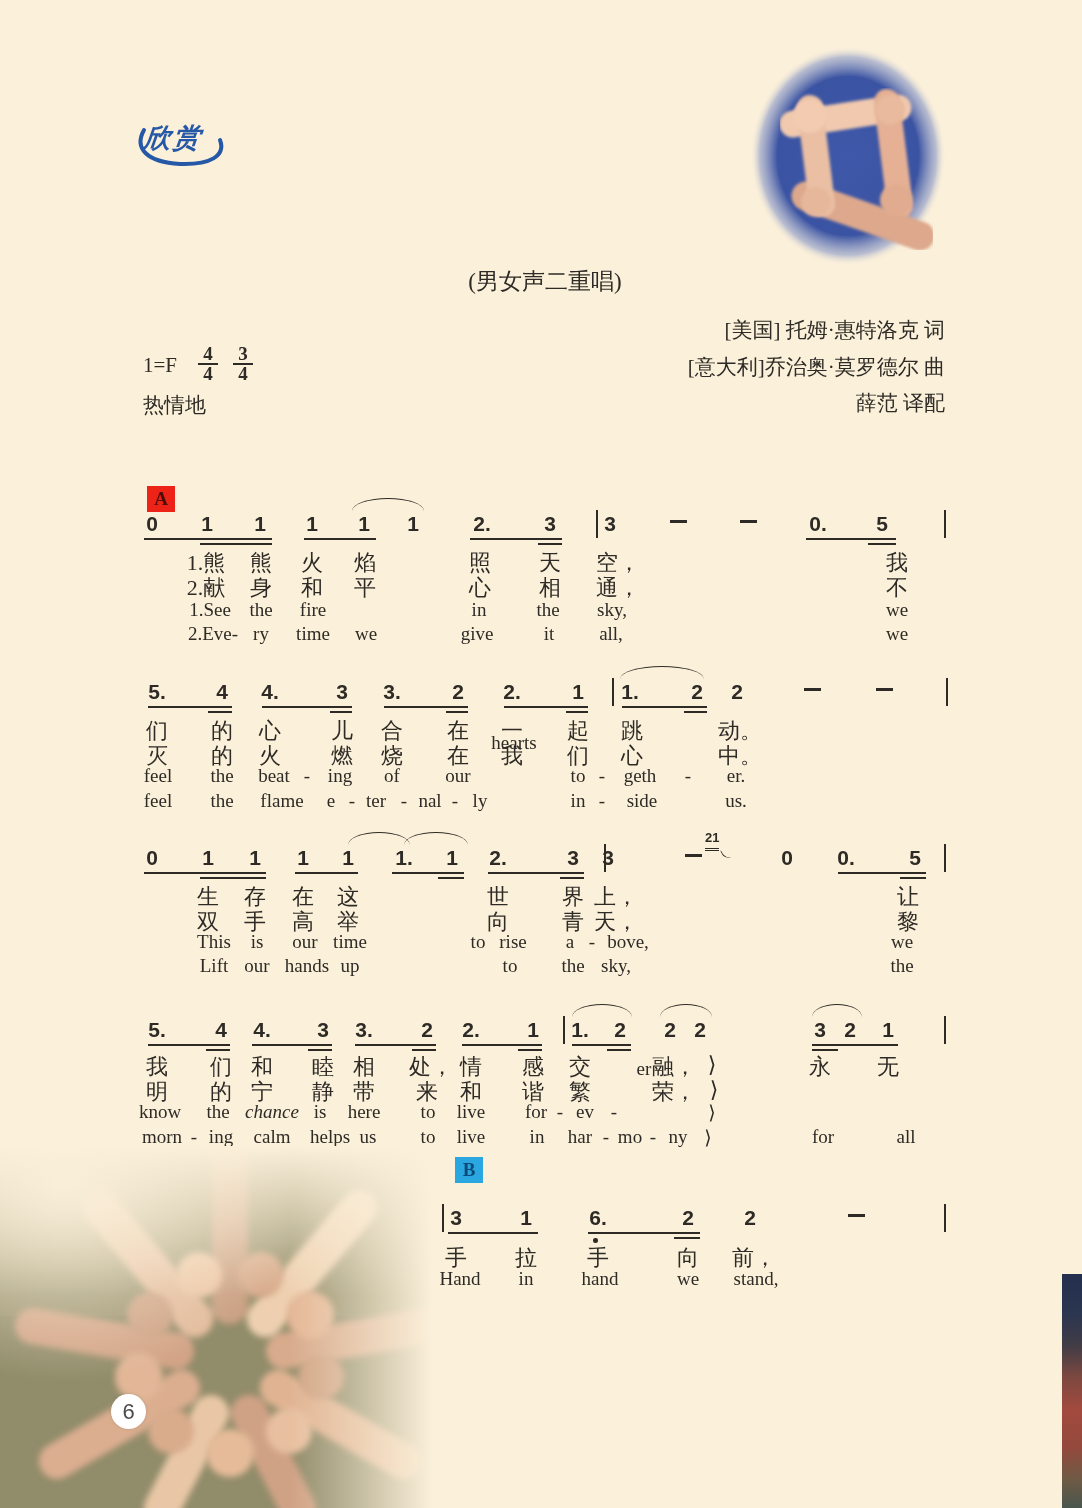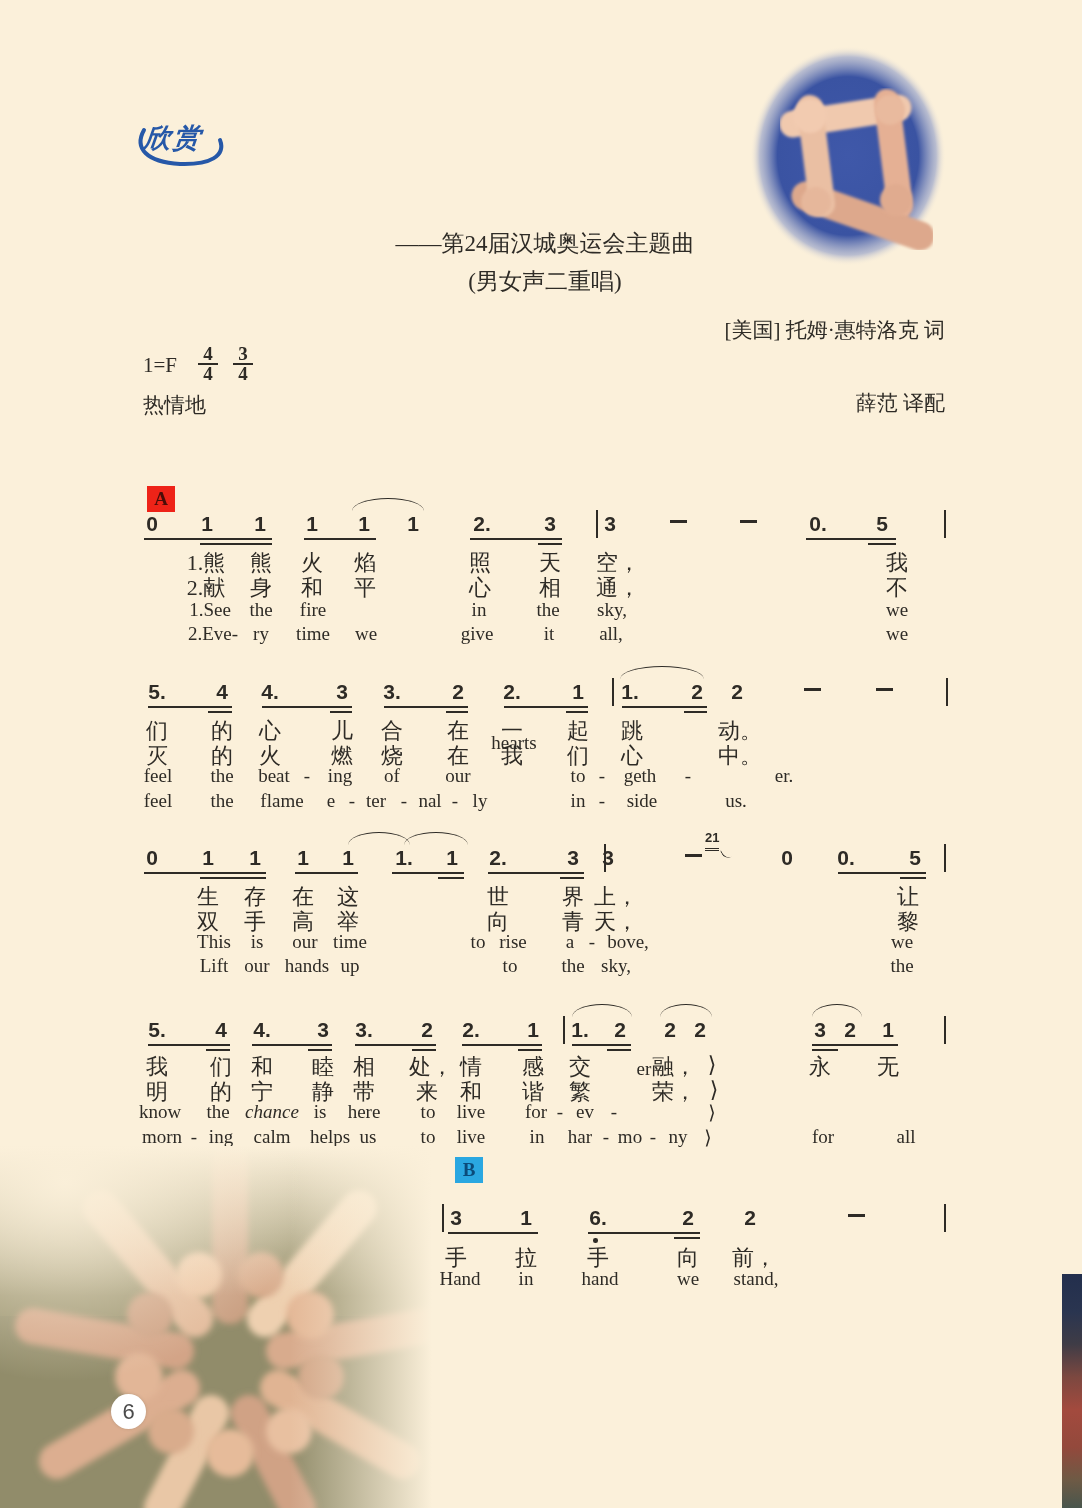--- a/index.html
+++ b/index.html
@@ -59,21 +59,20 @@
 
 <div class="page">
 
   <div class="badge">
     <svg width="100" height="70" viewBox="0 0 100 70">
       <path d="M14,18 C4,36 16,50 50,52 C80,53 96,44 90,28" fill="none" stroke="#2658a8" stroke-width="4" stroke-linecap="round"></path>
     </svg>
     <span class="txt">欣赏</span>
   </div>
 
-  <div class="subtitle">——第24届汉城奥运会主题曲</div>
   <div class="voicing">(男女声二重唱)</div>
 
   <div class="oval-photo">
     <svg width="200" height="228" viewBox="0 0 200 228">
       <defs>
         <radialGradient id="bgblue" cx="50%" cy="50%" r="50%">
           <stop offset="0%" stop-color="#3f58a9"></stop>
           <stop offset="72%" stop-color="#3a53a2"></stop>
           <stop offset="90%" stop-color="#8c9ac8" stop-opacity="0.6"></stop>
           <stop offset="100%" stop-color="#fbf0da" stop-opacity="0"></stop>
@@ -92,20 +91,21 @@
       <g filter="url(#softb)">
         <circle cx="62" cy="72" r="17" fill="#f2cbb0"></circle>
         <circle cx="142" cy="66" r="15" fill="#e9ba9e"></circle>
         <circle cx="148" cy="156" r="16" fill="#e0ab8f"></circle>
         <circle cx="68" cy="158" r="15" fill="#e6b79b"></circle>
       </g>
     </svg>
   </div>
 
   <div class="credit" style="top:316px">[美国] 托姆·惠特洛克 词</div>
+  <div class="credit" style="top:353px">[意大利]乔治奥·莫罗德尔 曲</div>
   <div class="credit" style="top:389px">薛范 译配</div>
 
   <div class="key-label">1=F</div>
   <div class="tsig" style="left:196px">
     <span>4</span>
     <span class="fbar"></span>
     <span>4</span>
   </div>
   <div class="tsig" style="left:231px">
     <span>3</span>
@@ -226,21 +226,21 @@
       <div class="lyr en" style="left: 274px; top: 765px;">beat</div>
       <div class="lyr en" style="left: 307px; top: 765px;">-</div>
       <div class="lyr en" style="left: 340px; top: 765px;">ing</div>
       <div class="lyr en" style="left: 392px; top: 765px;">of</div>
       <div class="lyr en" style="left: 458px; top: 765px;">our</div>
       <div class="lyr en" style="left: 514px; top: 732px;">hearts</div>
       <div class="lyr en" style="left: 578px; top: 765px;">to</div>
       <div class="lyr en" style="left: 602px; top: 765px;">-</div>
       <div class="lyr en" style="left: 640px; top: 765px;">geth</div>
       <div class="lyr en" style="left: 688px; top: 765px;">-</div>
-      <div class="lyr en" style="left: 736px; top: 765px; margin-left: 48px;">er.</div>
+      <div class="lyr en" style="left: 736px; top: 765px;">er.</div>
       <div class="lyr en" style="left: 158px; top: 790px;">feel</div>
       <div class="lyr en" style="left: 222px; top: 790px;">the</div>
       <div class="lyr en" style="left: 282px; top: 790px;">flame</div>
       <div class="lyr en" style="left: 331px; top: 790px;">e</div>
       <div class="lyr en" style="left: 352px; top: 790px;">-</div>
       <div class="lyr en" style="left: 376px; top: 790px;">ter</div>
       <div class="lyr en" style="left: 404px; top: 790px;">-</div>
       <div class="lyr en" style="left: 430px; top: 790px;">nal</div>
       <div class="lyr en" style="left: 455px; top: 790px;">-</div>
       <div class="lyr en" style="left: 480px; top: 790px;">ly</div>

